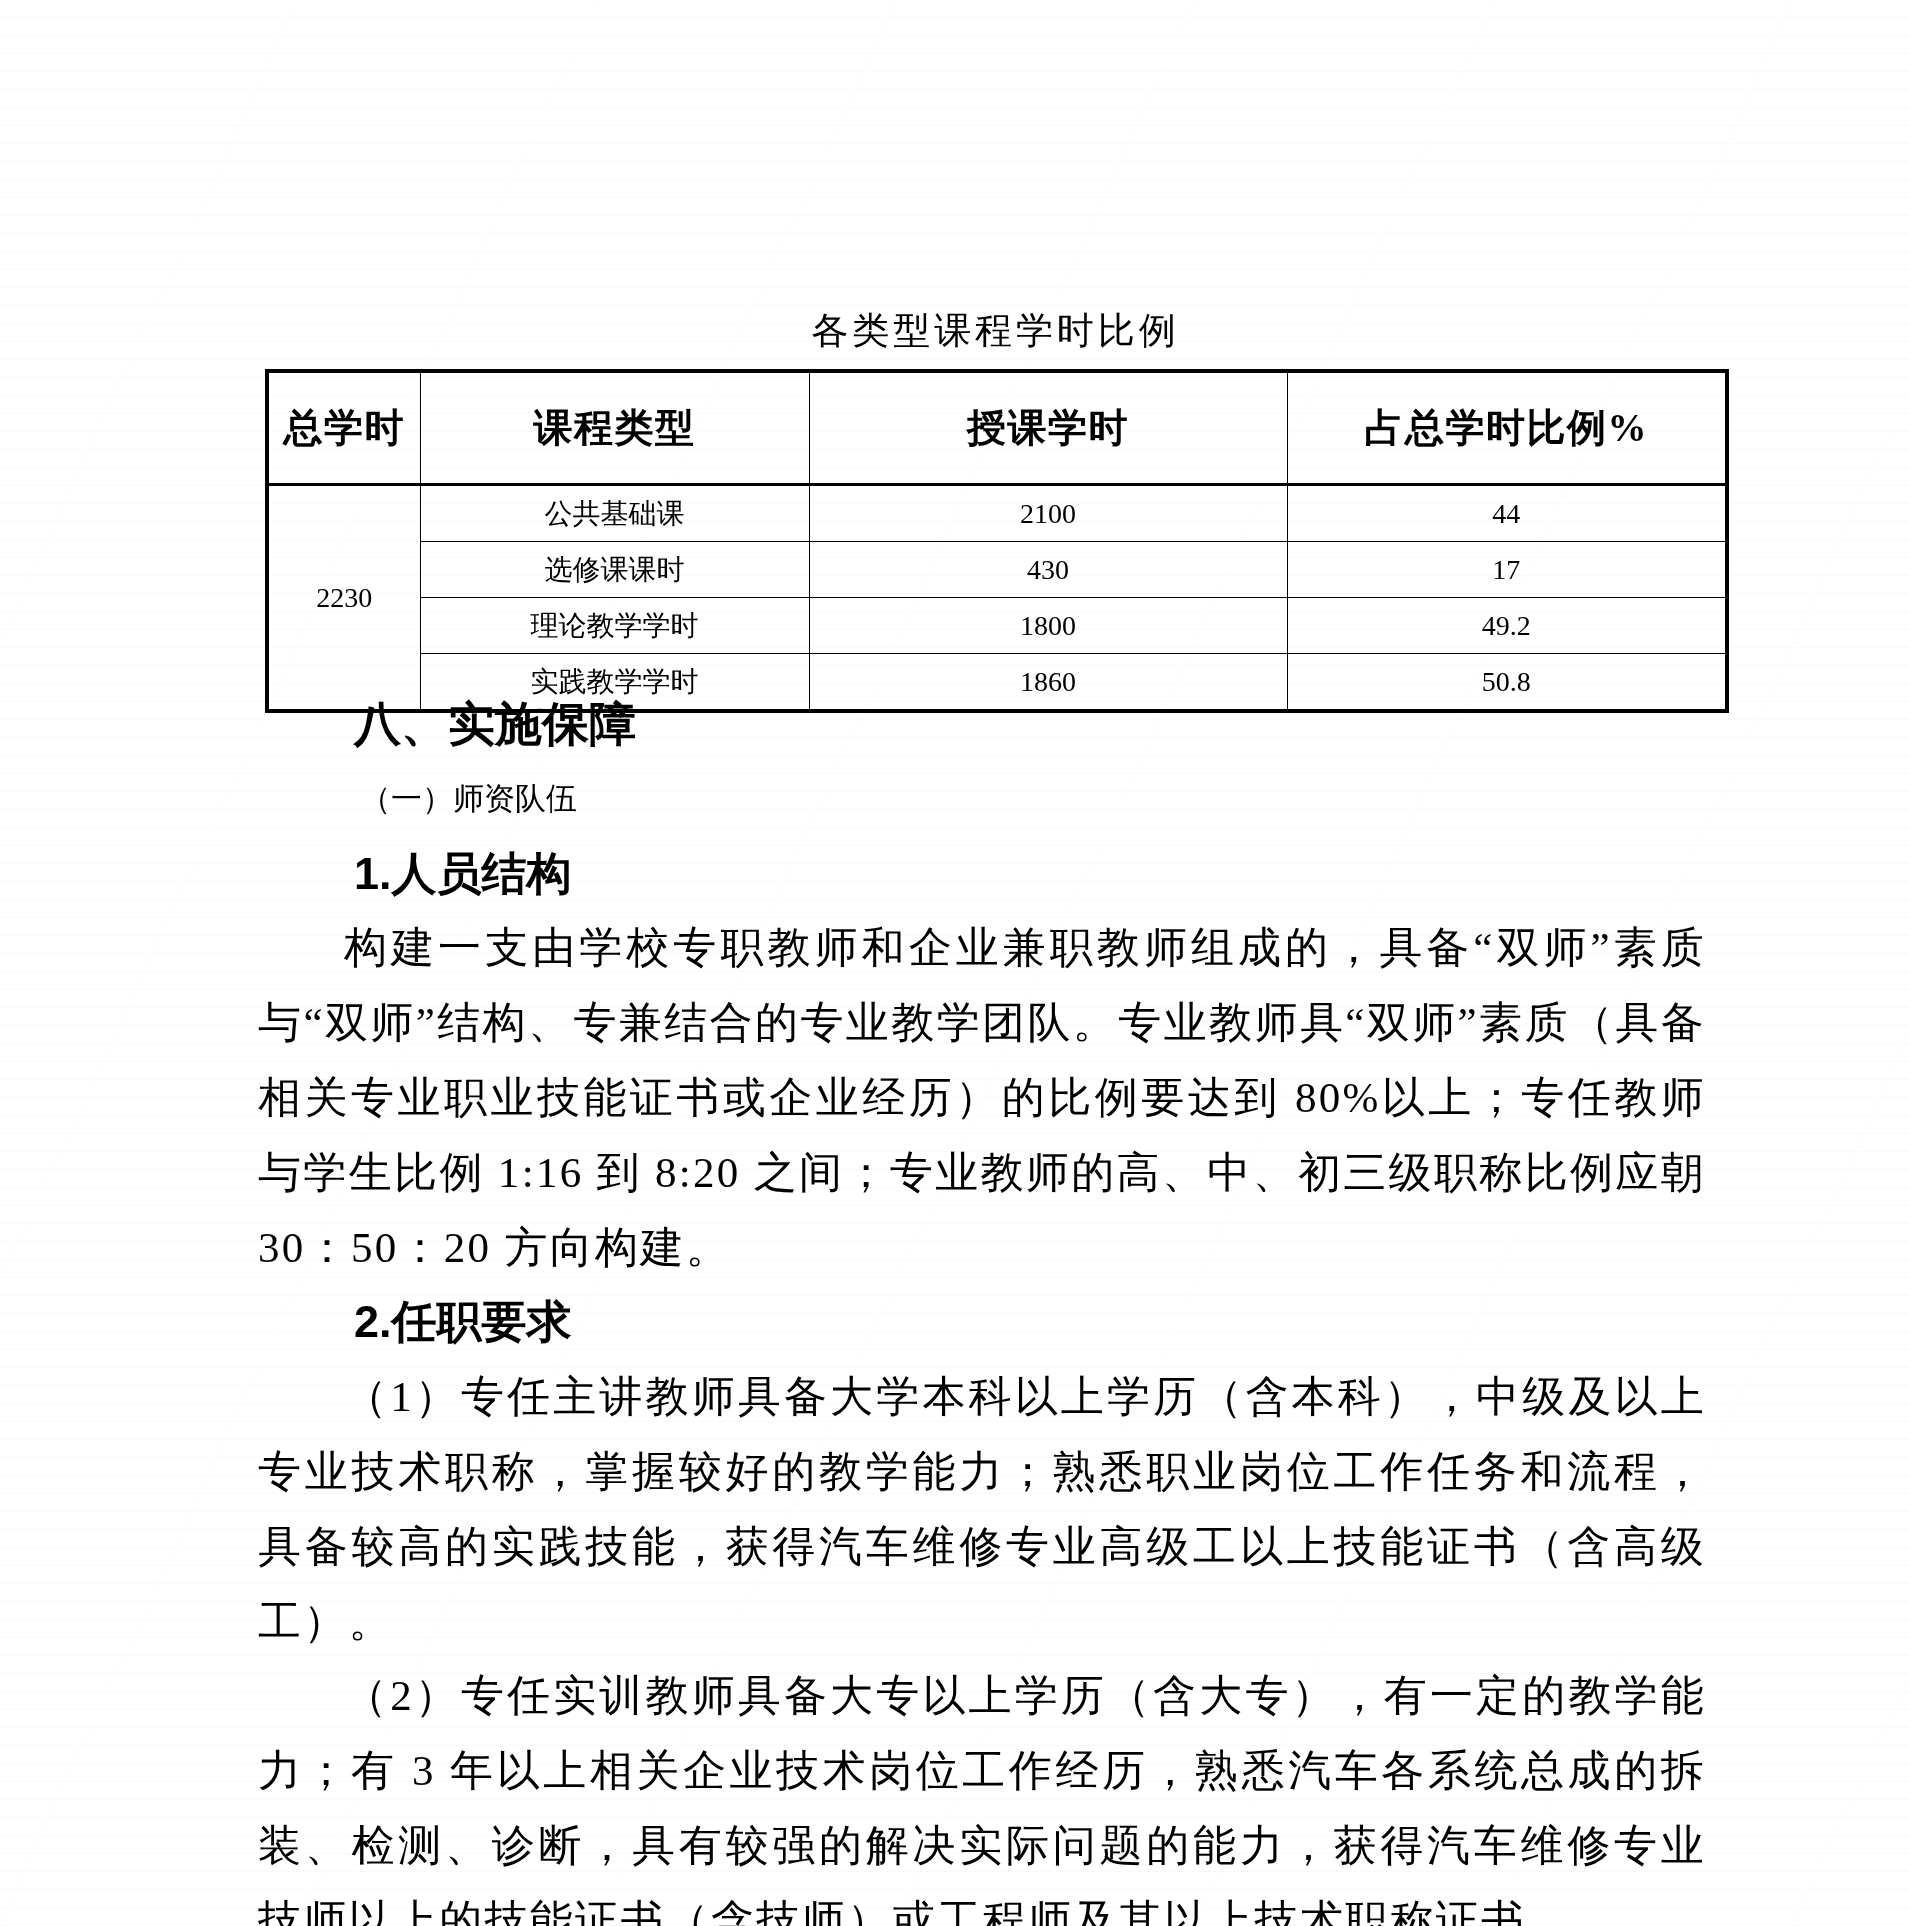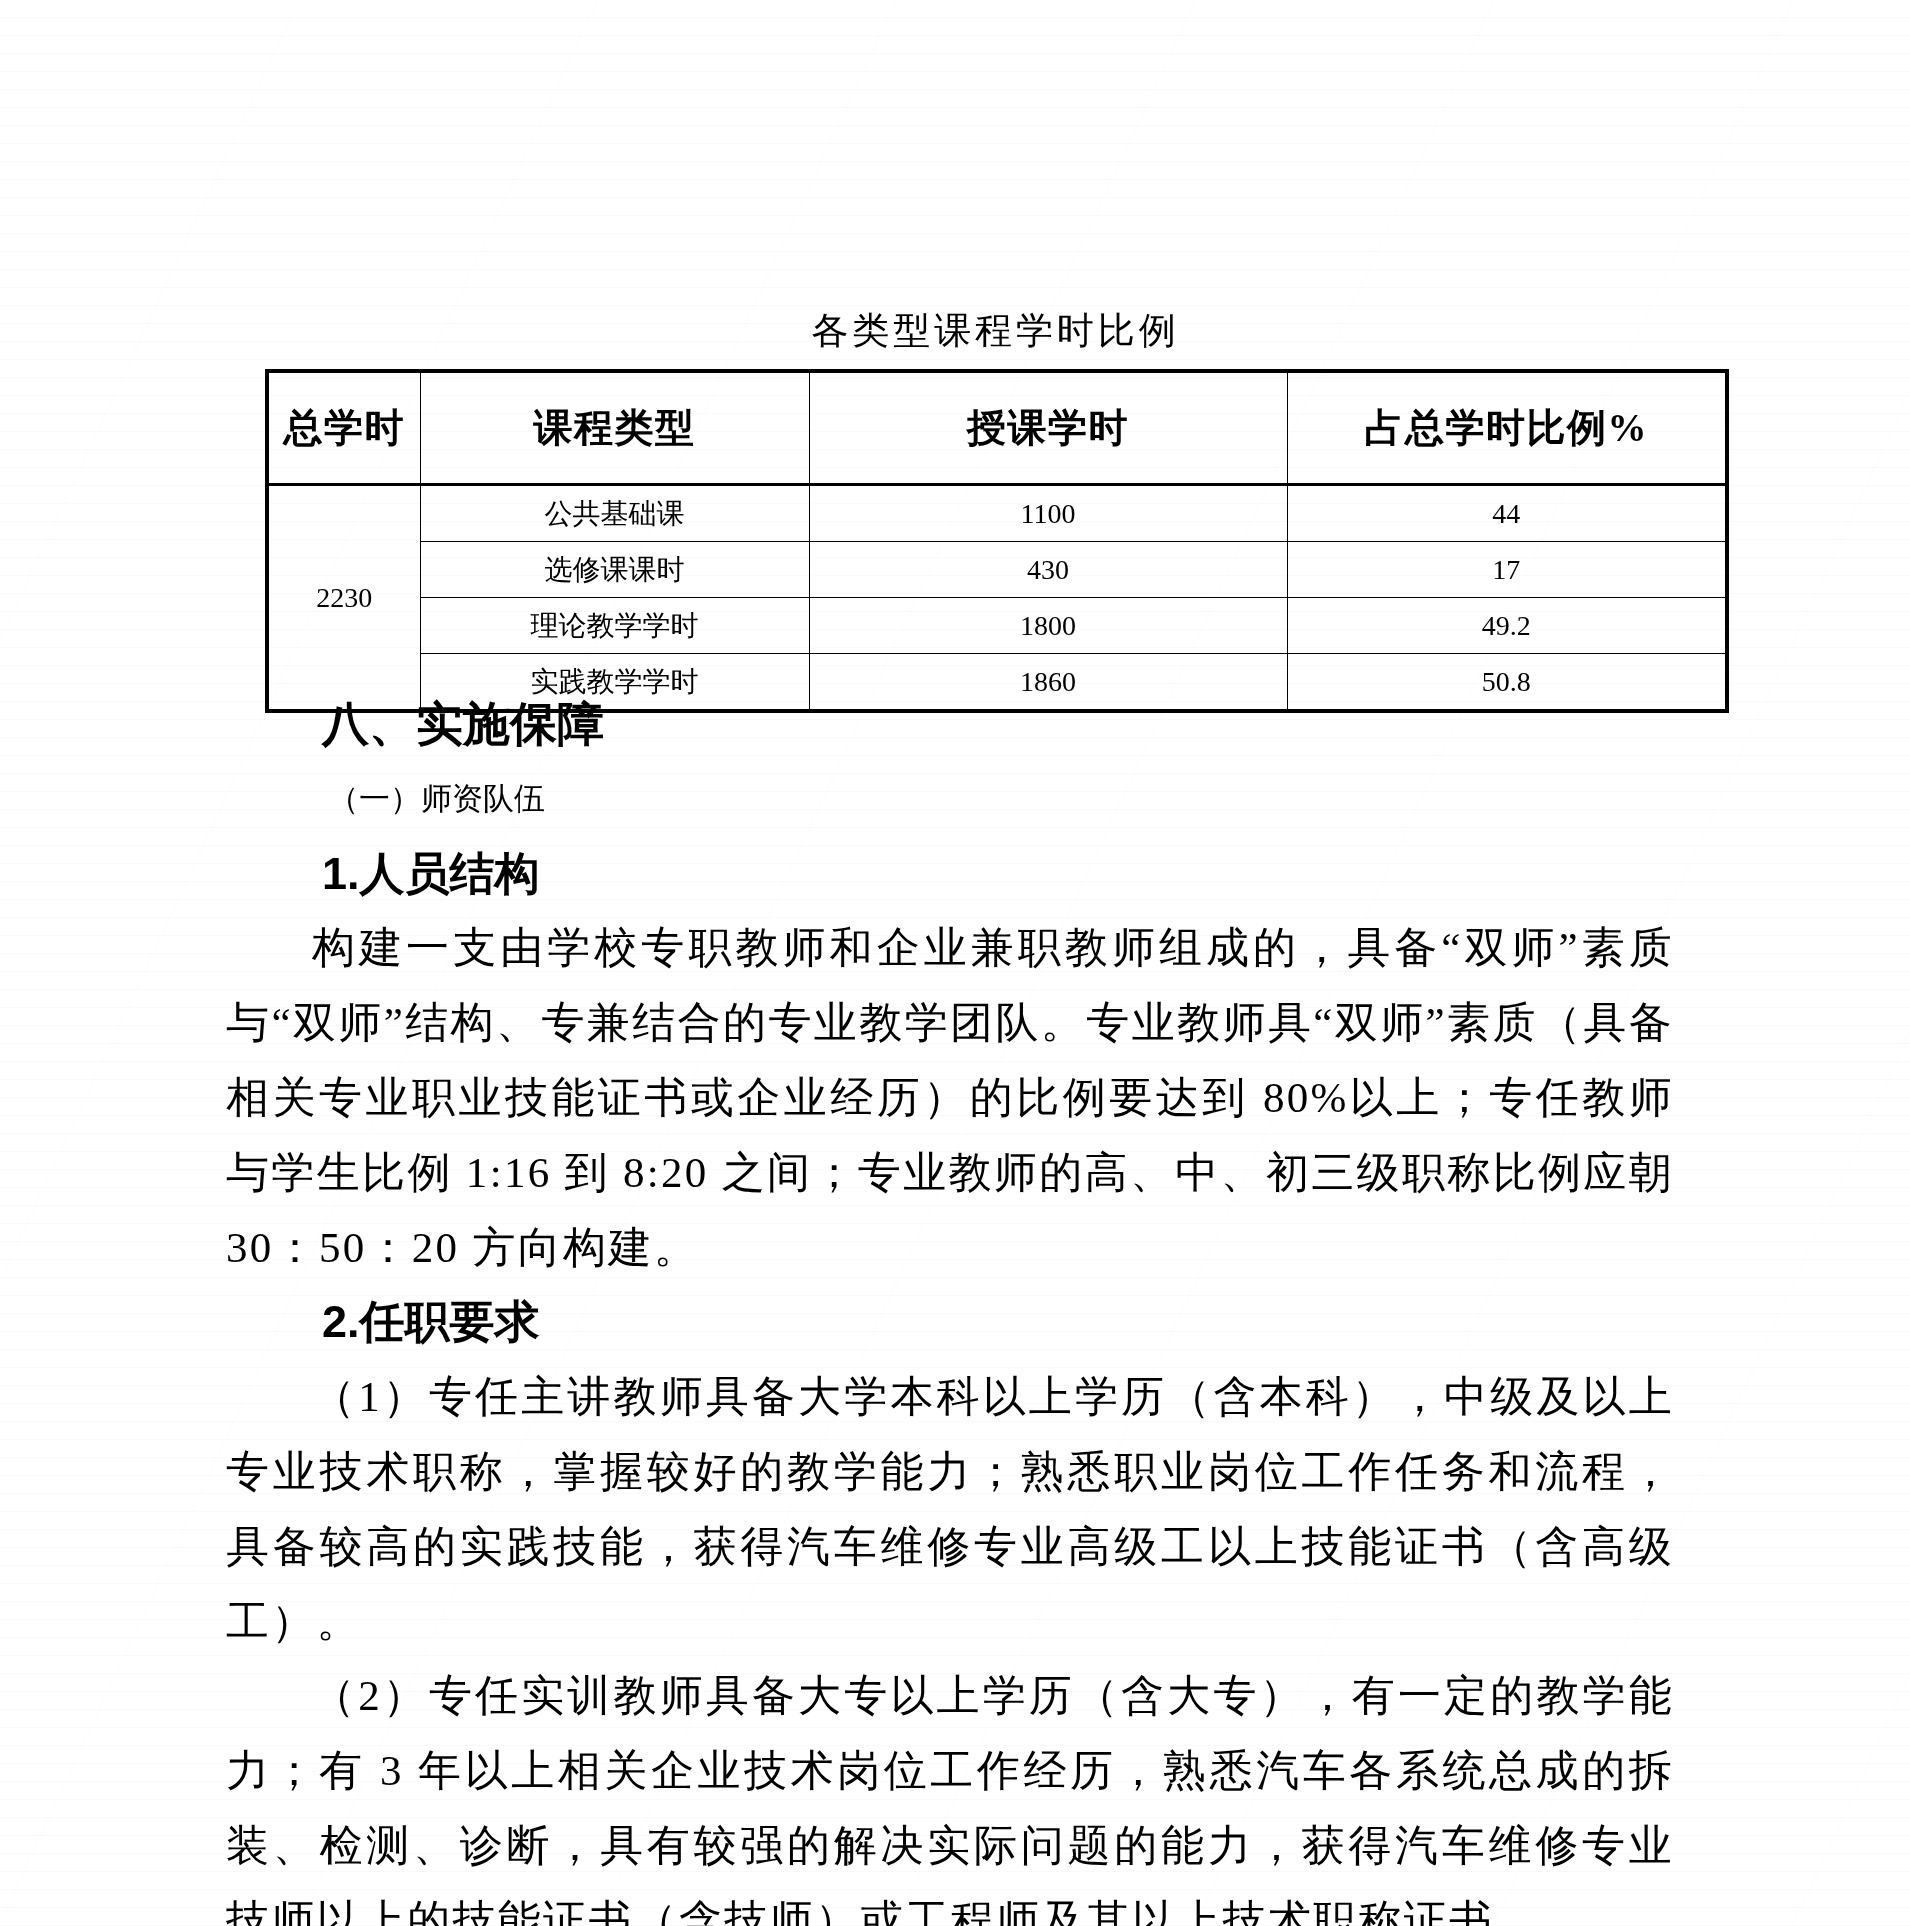--- a/index.html
+++ b/index.html
@@ -67,21 +67,21 @@
   table.hours-table tbody td {
     height: 55px;
     font-size: 28px;
   }
   td.total-cell {
     font-size: 37px;
   }
 
   .textline {
     position: absolute;
-    left: 226px;
+    left: 258px;
     width: 1448px;
     line-height: 75px;
   }
   .h1 {
     font-family: "Liberation Sans", "DejaVu Sans", sans-serif;
     font-weight: bold;
     font-size: 47px;
     padding-left: 96px;
     white-space: nowrap;
   }
@@ -124,21 +124,21 @@
         <th>总学时</th>
         <th>课程类型</th>
         <th>授课学时</th>
         <th>占总学时比例%</th>
       </tr>
     </thead>
     <tbody>
       <tr>
         <td class="total-cell" rowspan="4">2230</td>
         <td>公共基础课</td>
-        <td>1100</td>
+        <td>2100</td>
         <td>44</td>
       </tr>
       <tr>
         <td>选修课课时</td>
         <td>430</td>
         <td>17</td>
       </tr>
       <tr>
         <td>理论教学学时</td>
         <td>1800</td>

